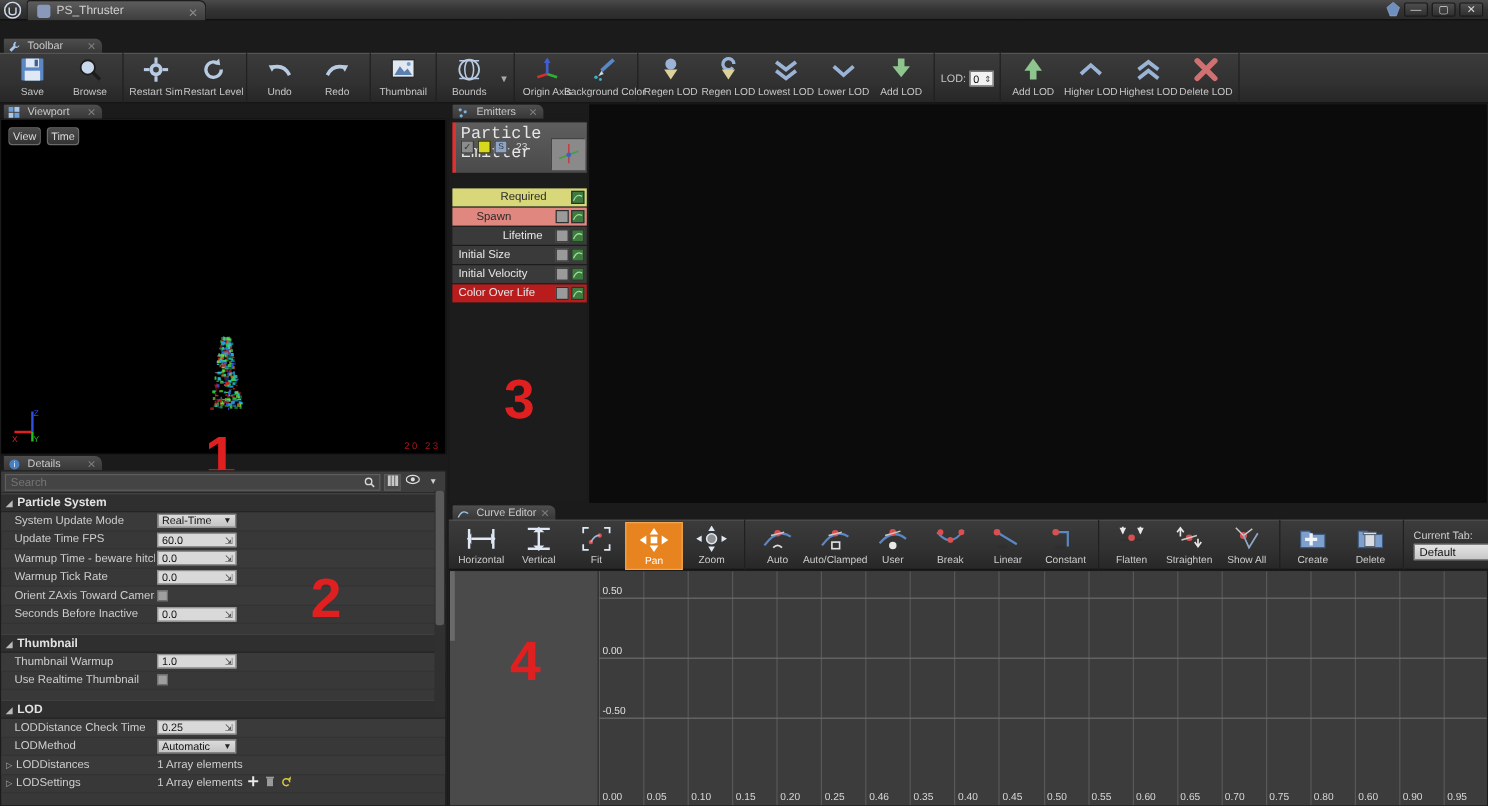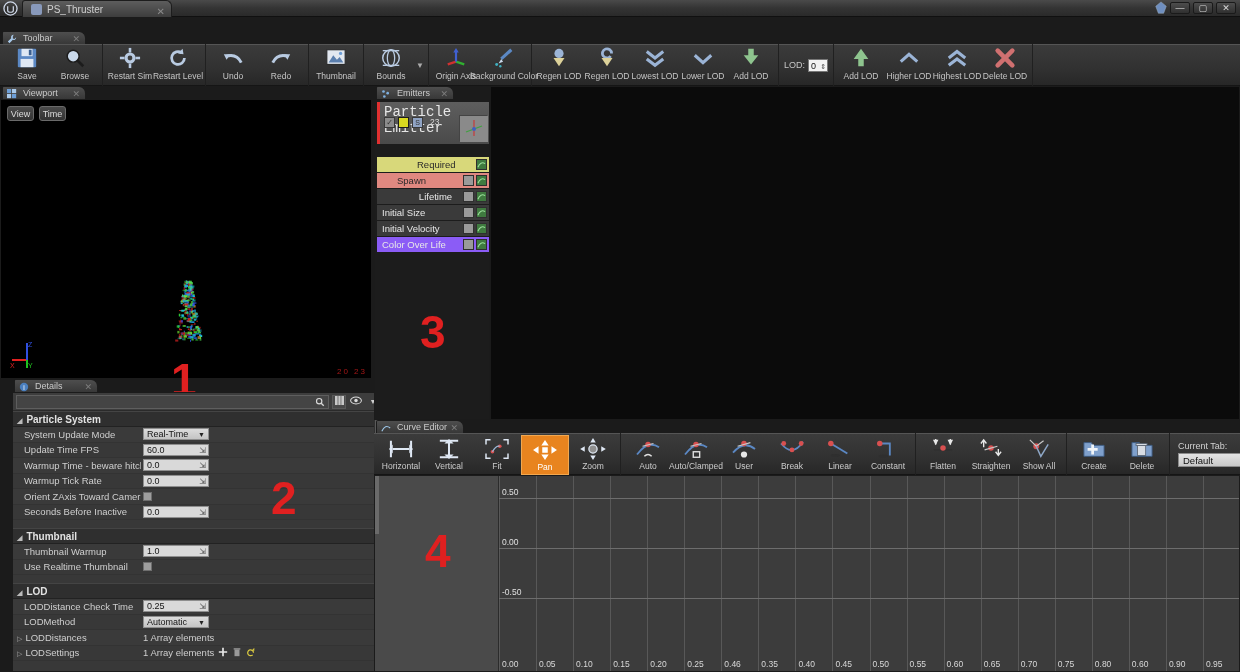--- a/index.html
+++ b/index.html
@@ -89,21 +89,21 @@
     border:1px solid #6a6a6a; border-radius:3px; font-size:9px; color:#dcdcdc;
     line-height:14px; text-align:center; }
   .vp-marker { position:absolute; color:#e02020; font-size:46px; font-weight:bold;
     font-family:"Liberation Sans", sans-serif; }
   .vp-stats { position:absolute; right:4px; bottom:2px; color:#a51717; font-size:8px;
     letter-spacing:2px; }
   .particle-canvas { position:absolute; left:0; top:0; }
   .axis-gizmo { position:absolute; left:8px; bottom:8px; width:34px; height:32px; }
 
   
-  .details-wrap { position:absolute; left:0; top:379px; width:372px; height:293px;margin-left:12px; }
+  .details-wrap { position:absolute; left:0; top:379px; width:372px; height:293px; }
   .details-tabrow { position:absolute; left:2px; top:0; }
   .details-body { position:absolute; left:0; top:13px; width:372px; height:280px;
     background:#383838; border:1px solid #1b1b1b; }
   .search-row { height:18px; background:#3d3d3d; border-bottom:1px solid #2a2a2a;
     display:flex; align-items:center; padding:0 3px; gap:3px; }
   .search-box { flex:1; height:14px; background:#444; border:1px solid #5e5e5e;
     position:relative; }
   .search-box input { width:100%; height:100%; background:transparent; border:none;
     outline:none; color:#bdbdbd; font-size:9.5px; padding-left:4px;
     font-family:"Liberation Sans", sans-serif; }
@@ -828,20 +828,21 @@
               <text x="6" y="9" font-size="8" fill="#fff" text-anchor="middle" font-family="Liberation Sans, sans-serif">i</text>
             </svg>
         </span>
         <span>Details</span>
         <span class="pclose">✕</span>
       </div>
     </div>
     <div class="details-body">
       <div class="search-row">
         <div class="search-box">
+          <input type="text" placeholder="Search" style="">
           <span class="sicon">
             <svg width="10" height="10" viewBox="0 0 12 12">
                 <circle cx="5" cy="5" r="3.2" fill="none" stroke="#d8d8d8" stroke-width="1.4"></circle>
                 <line x1="7.4" y1="7.4" x2="10.5" y2="10.5" stroke="#d8d8d8" stroke-width="1.6"></line>
               </svg>
           </span>
         </div>
         <div class="det-icon-btn">
           <svg width="9" height="9" viewBox="0 0 10 10">
               <rect x="0" y="0" width="10" height="10" fill="#c8c8c8"></rect>
@@ -1028,21 +1029,21 @@
             </div>
             <div class="mod-row" style="background: rgb(58, 58, 58); color: rgb(232, 232, 232);">
               <span>Initial Velocity</span>
               <div class="mcbs">
                 <div class="mcb"></div>
                 <div class="mcb g"><svg width="9" height="9" viewBox="0 0 10 10">
                     <path d="M1 8 Q4 1 9 4" fill="none" stroke="#9ae09a" stroke-width="1.2"></path>
                   </svg></div>
               </div>
             </div>
-            <div class="mod-row" style="background: #8b5cf6; color: rgb(232, 232, 232);">
+            <div class="mod-row" style="background: #b91c1c; color: rgb(232, 232, 232);">
               <span>Color Over Life</span>
               <div class="mcbs">
                 <div class="mcb"></div>
                 <div class="mcb g"><svg width="9" height="9" viewBox="0 0 10 10">
                     <path d="M1 8 Q4 1 9 4" fill="none" stroke="#9ae09a" stroke-width="1.2"></path>
                   </svg></div>
               </div>
             </div>
           </div>
       </div>

